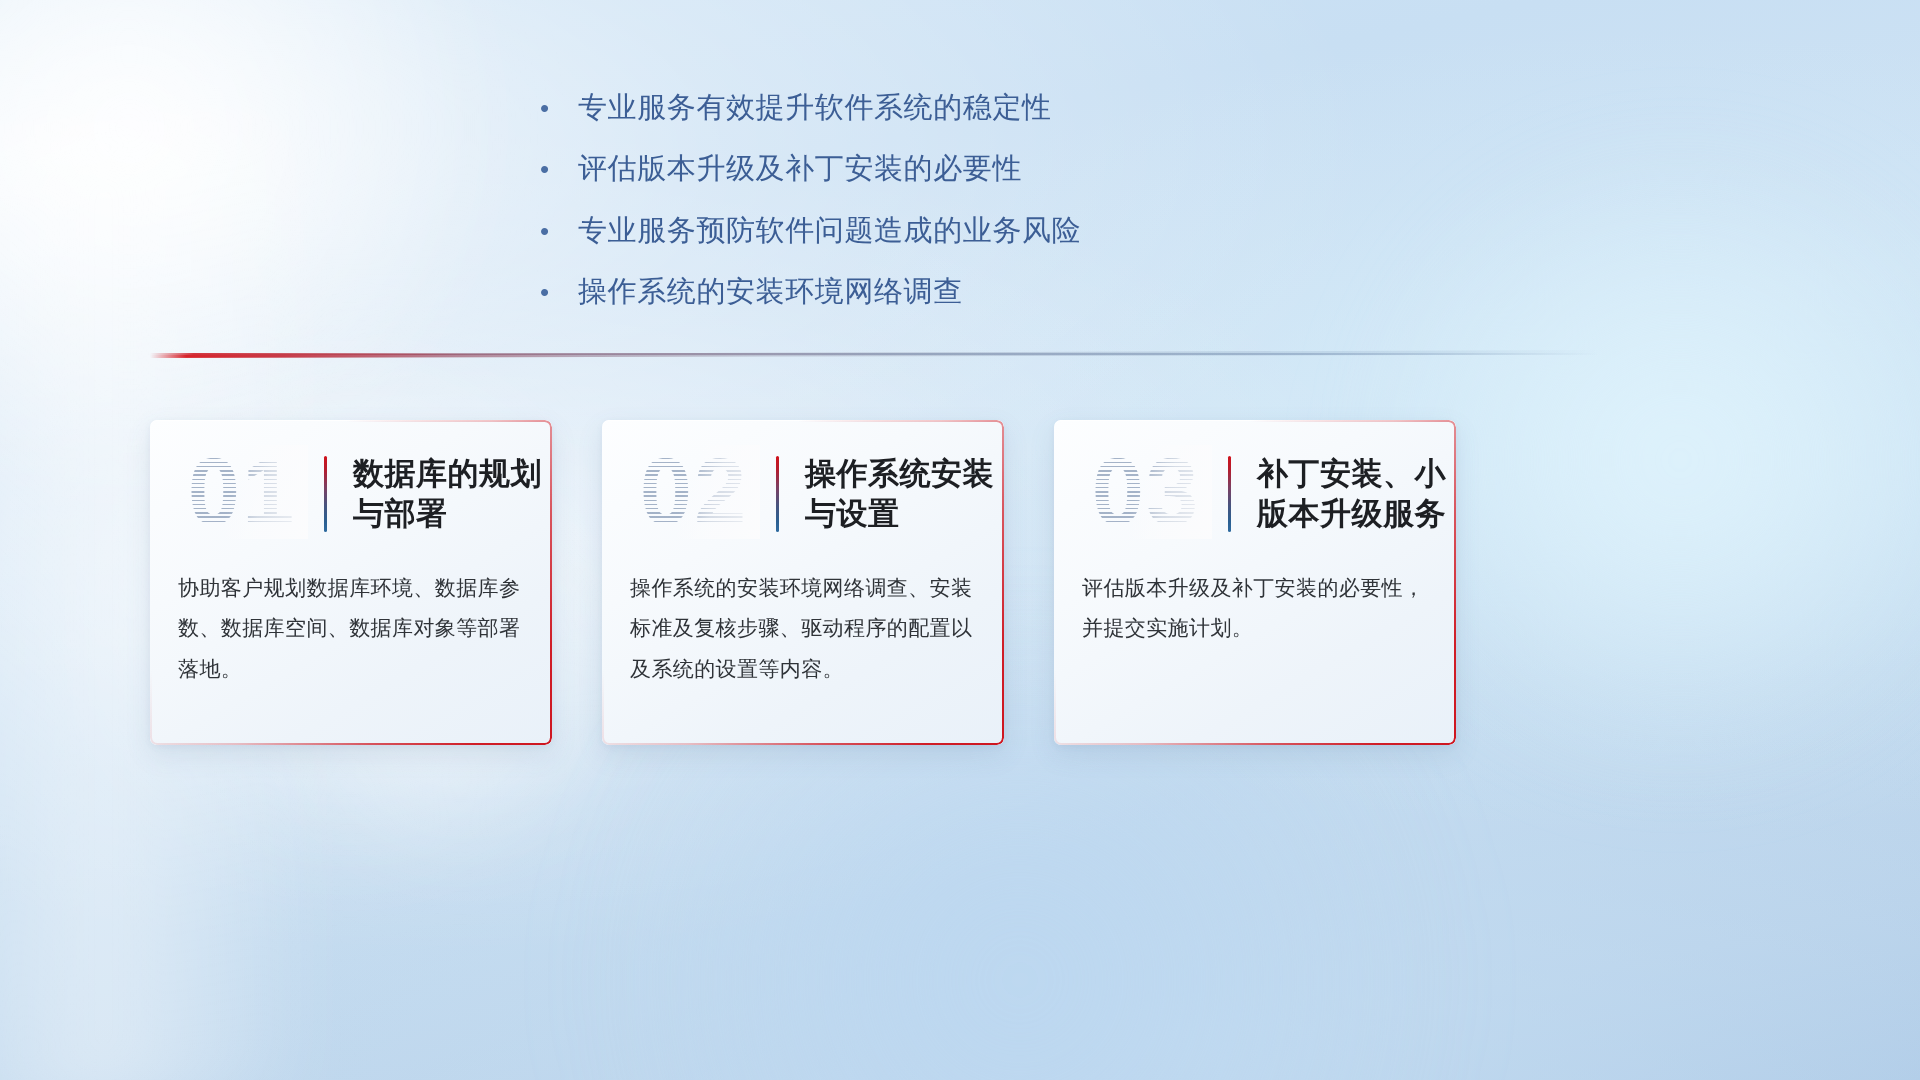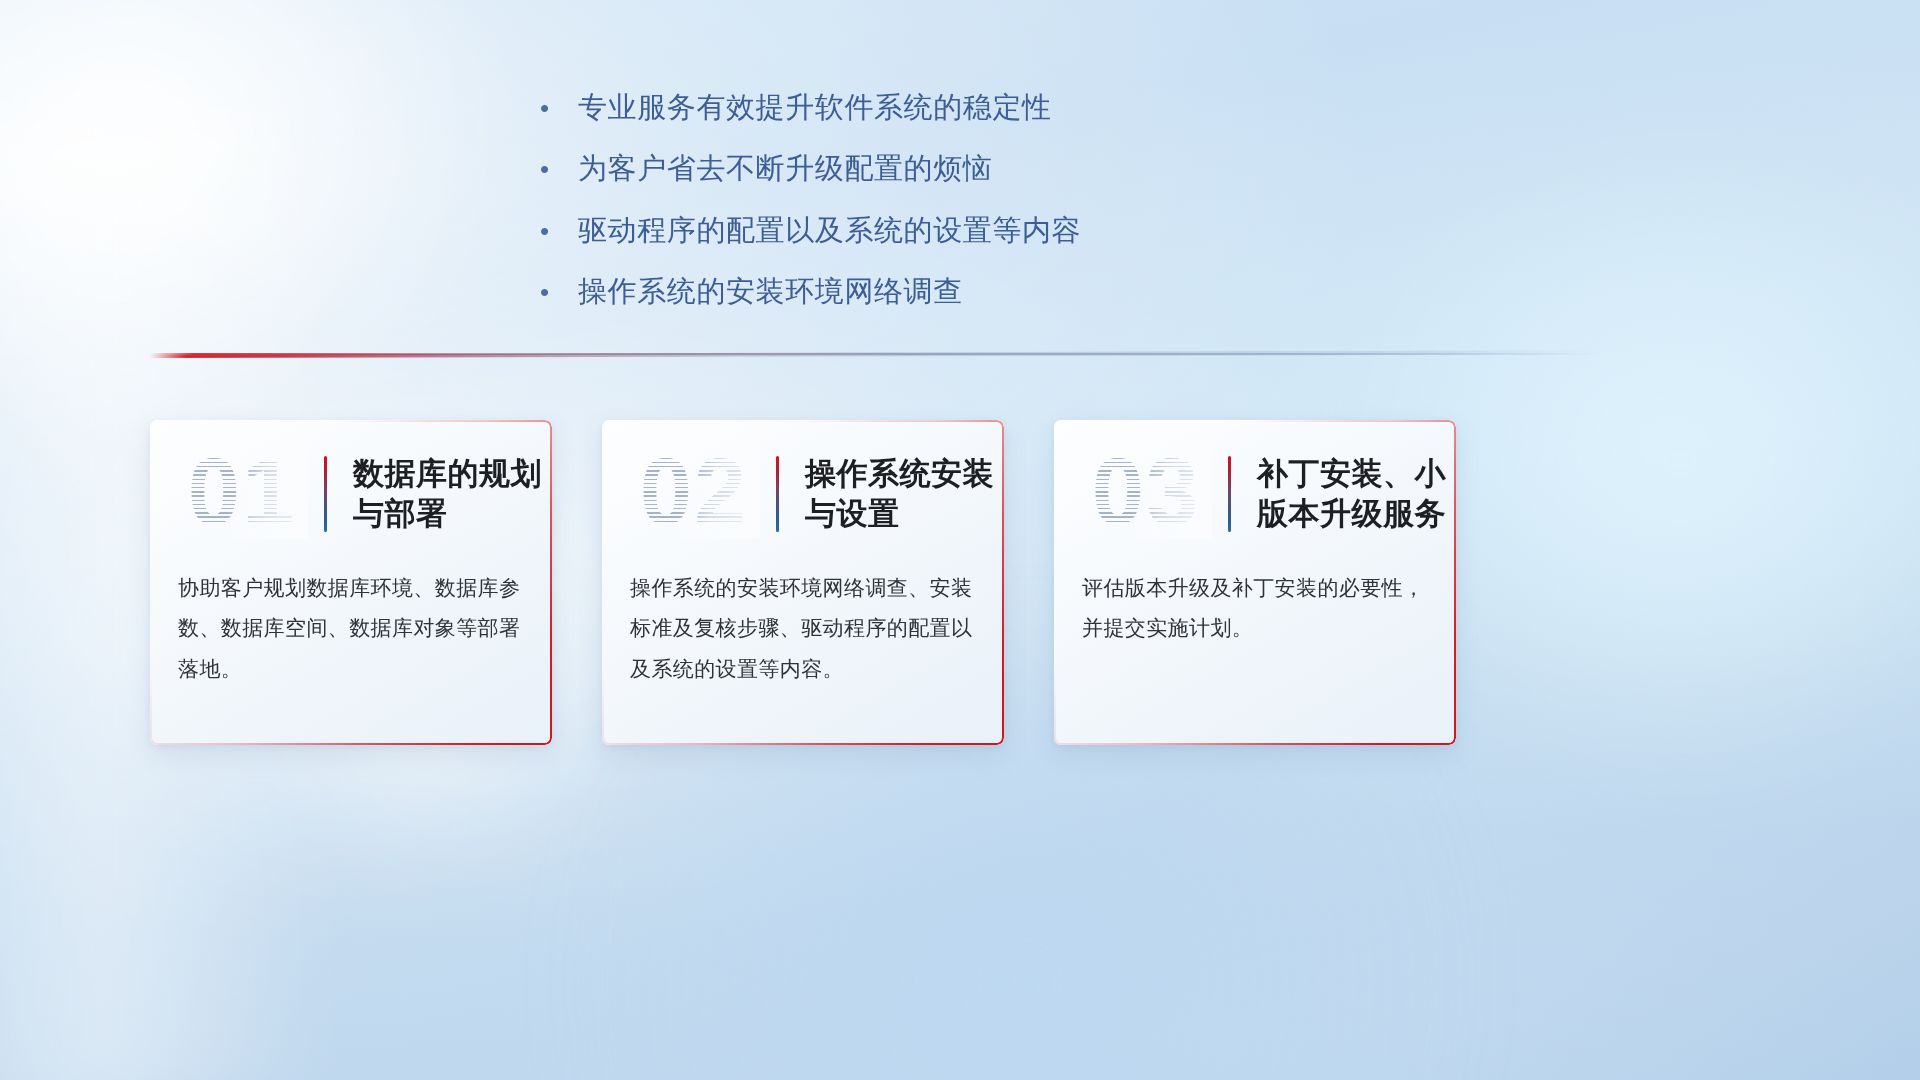--- a/index.html
+++ b/index.html
@@ -231,26 +231,26 @@
 
   <div id="bullets">
 
     <div class="bullet-row">
       <span class="bullet-dot">•</span>
       <span class="bullet-text">专业服务有效提升软件系统的稳定性</span>
     </div>
 
     <div class="bullet-row">
       <span class="bullet-dot">•</span>
-      <span class="bullet-text">为客户省去不断升级配置的烦恼</span>
+      <span class="bullet-text">评估版本升级及补丁安装的必要性</span>
     </div>
 
     <div class="bullet-row">
       <span class="bullet-dot">•</span>
-      <span class="bullet-text">驱动程序的配置以及系统的设置等内容</span>
+      <span class="bullet-text">专业服务预防软件问题造成的业务风险</span>
     </div>
 
     <div class="bullet-row">
       <span class="bullet-dot">•</span>
       <span class="bullet-text">操作系统的安装环境网络调查</span>
     </div>
 
   </div>
 
   <div id="separator">

